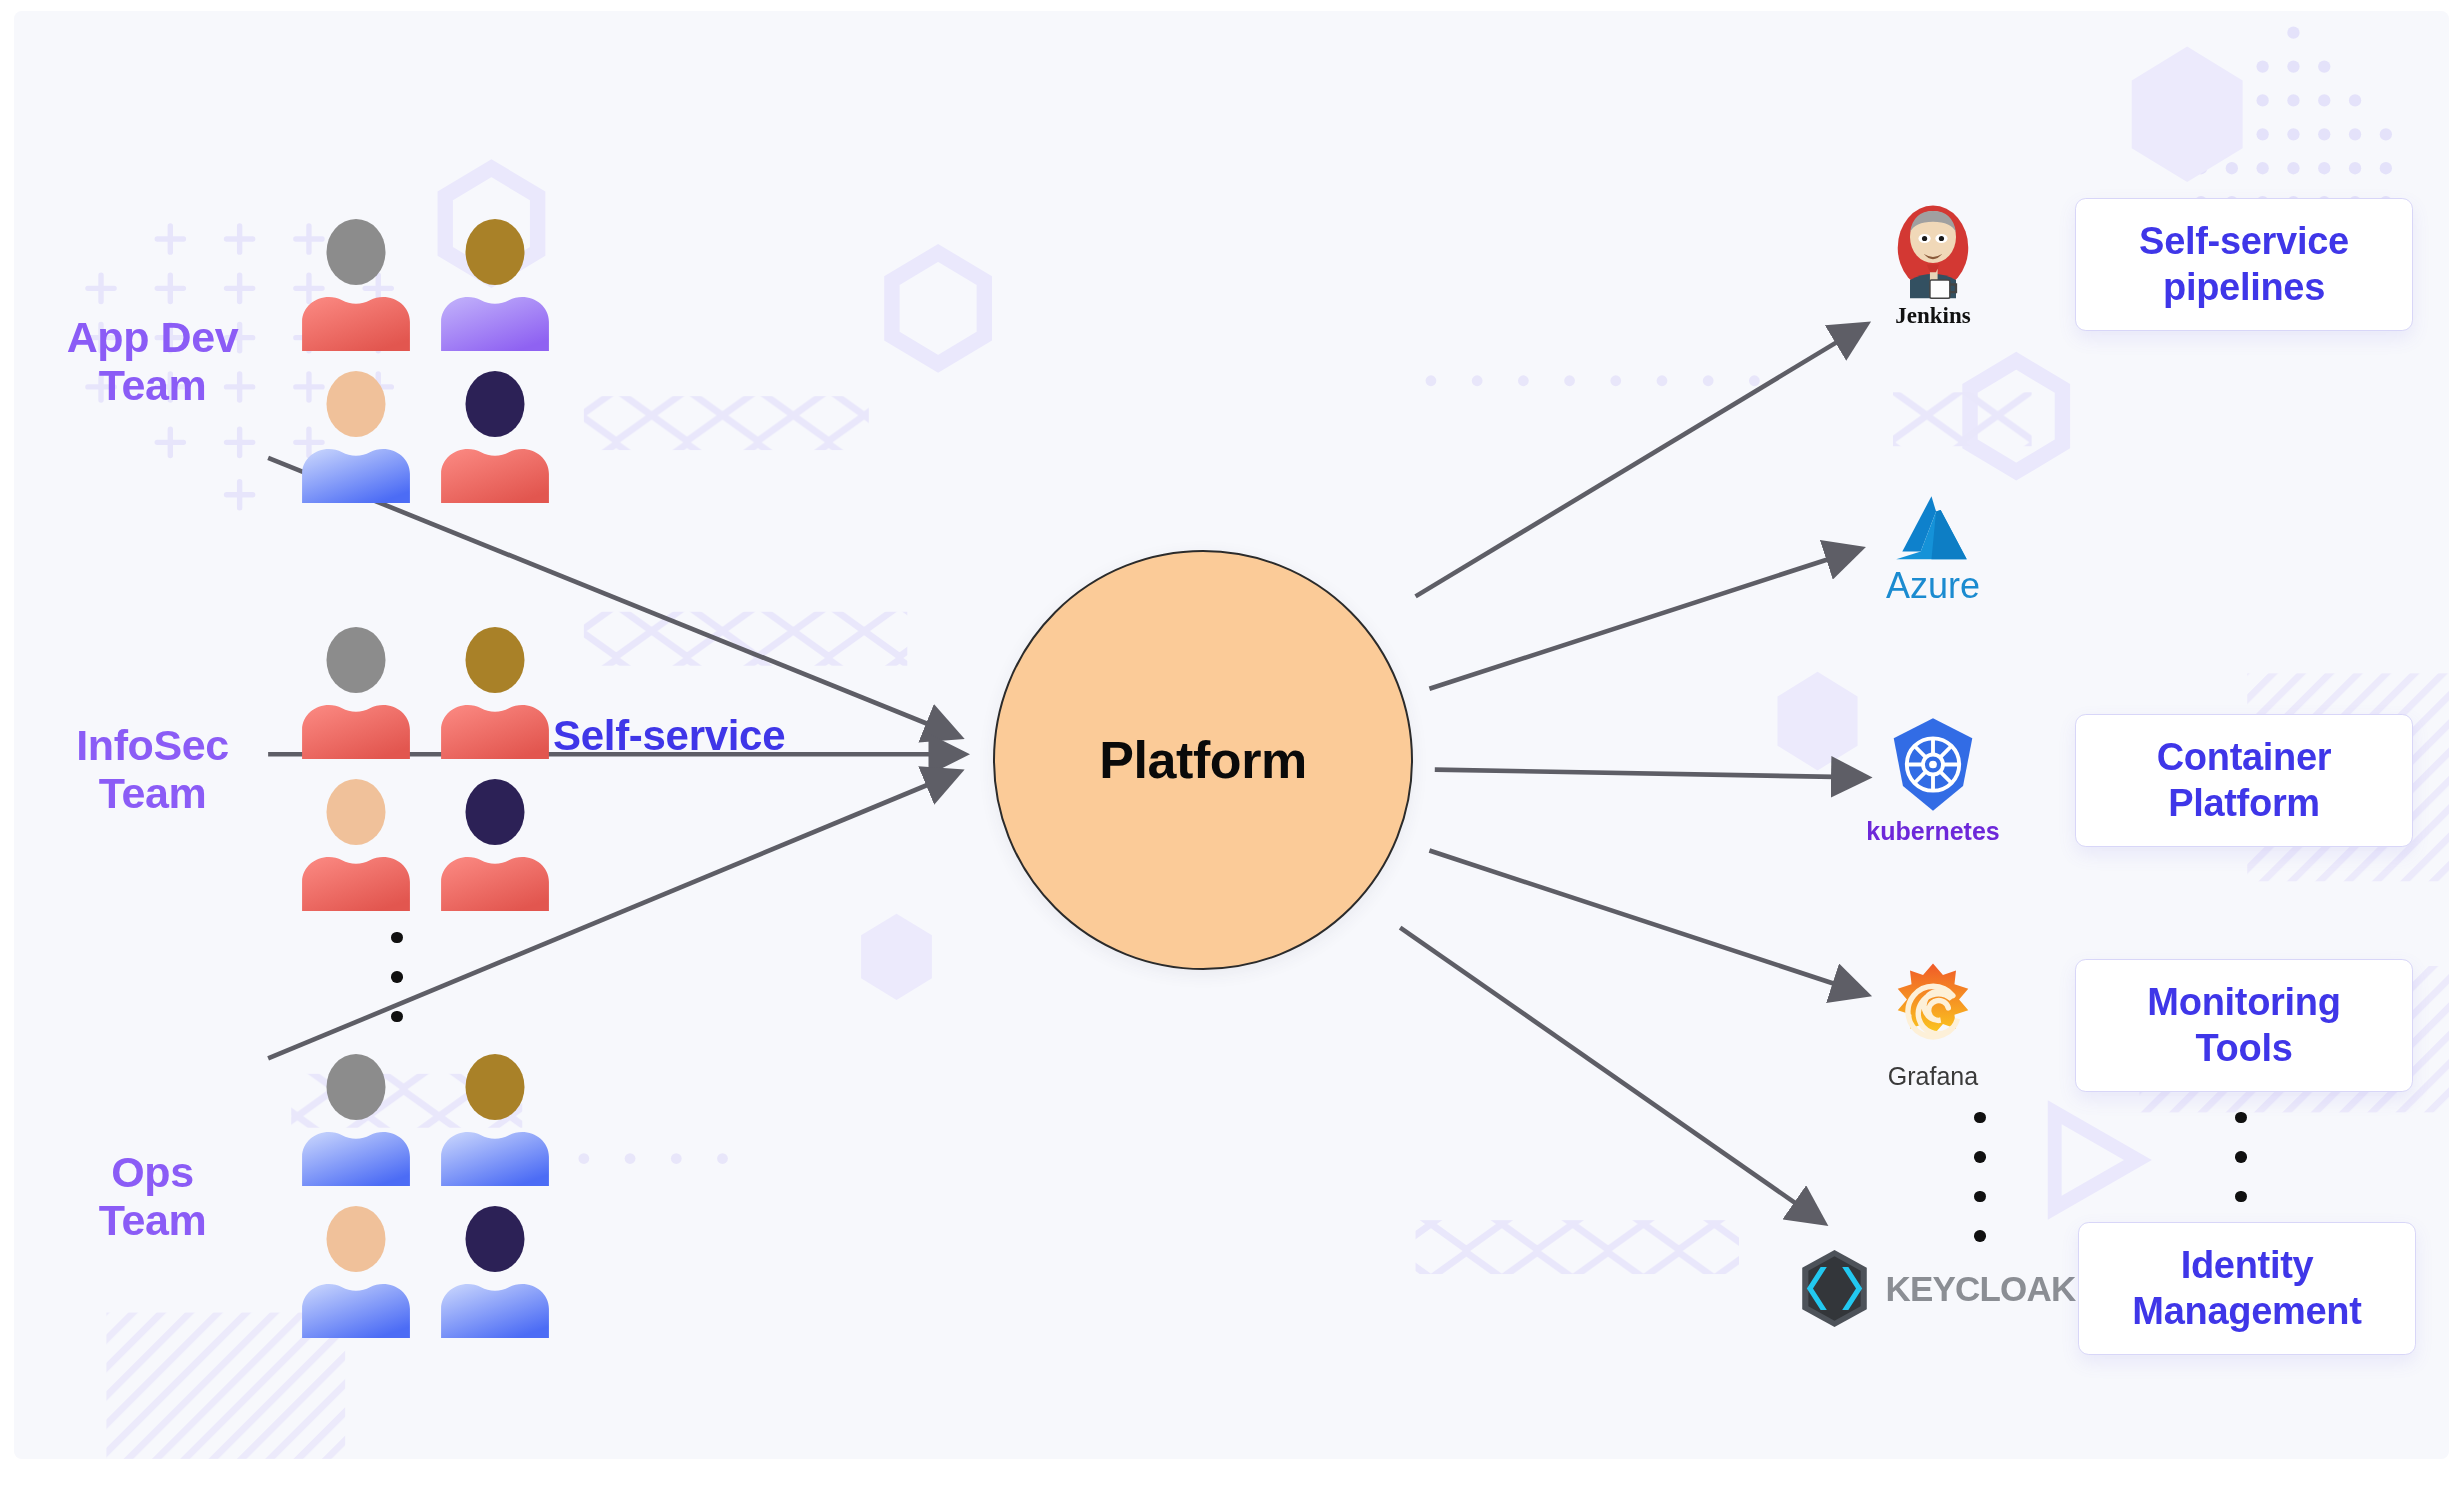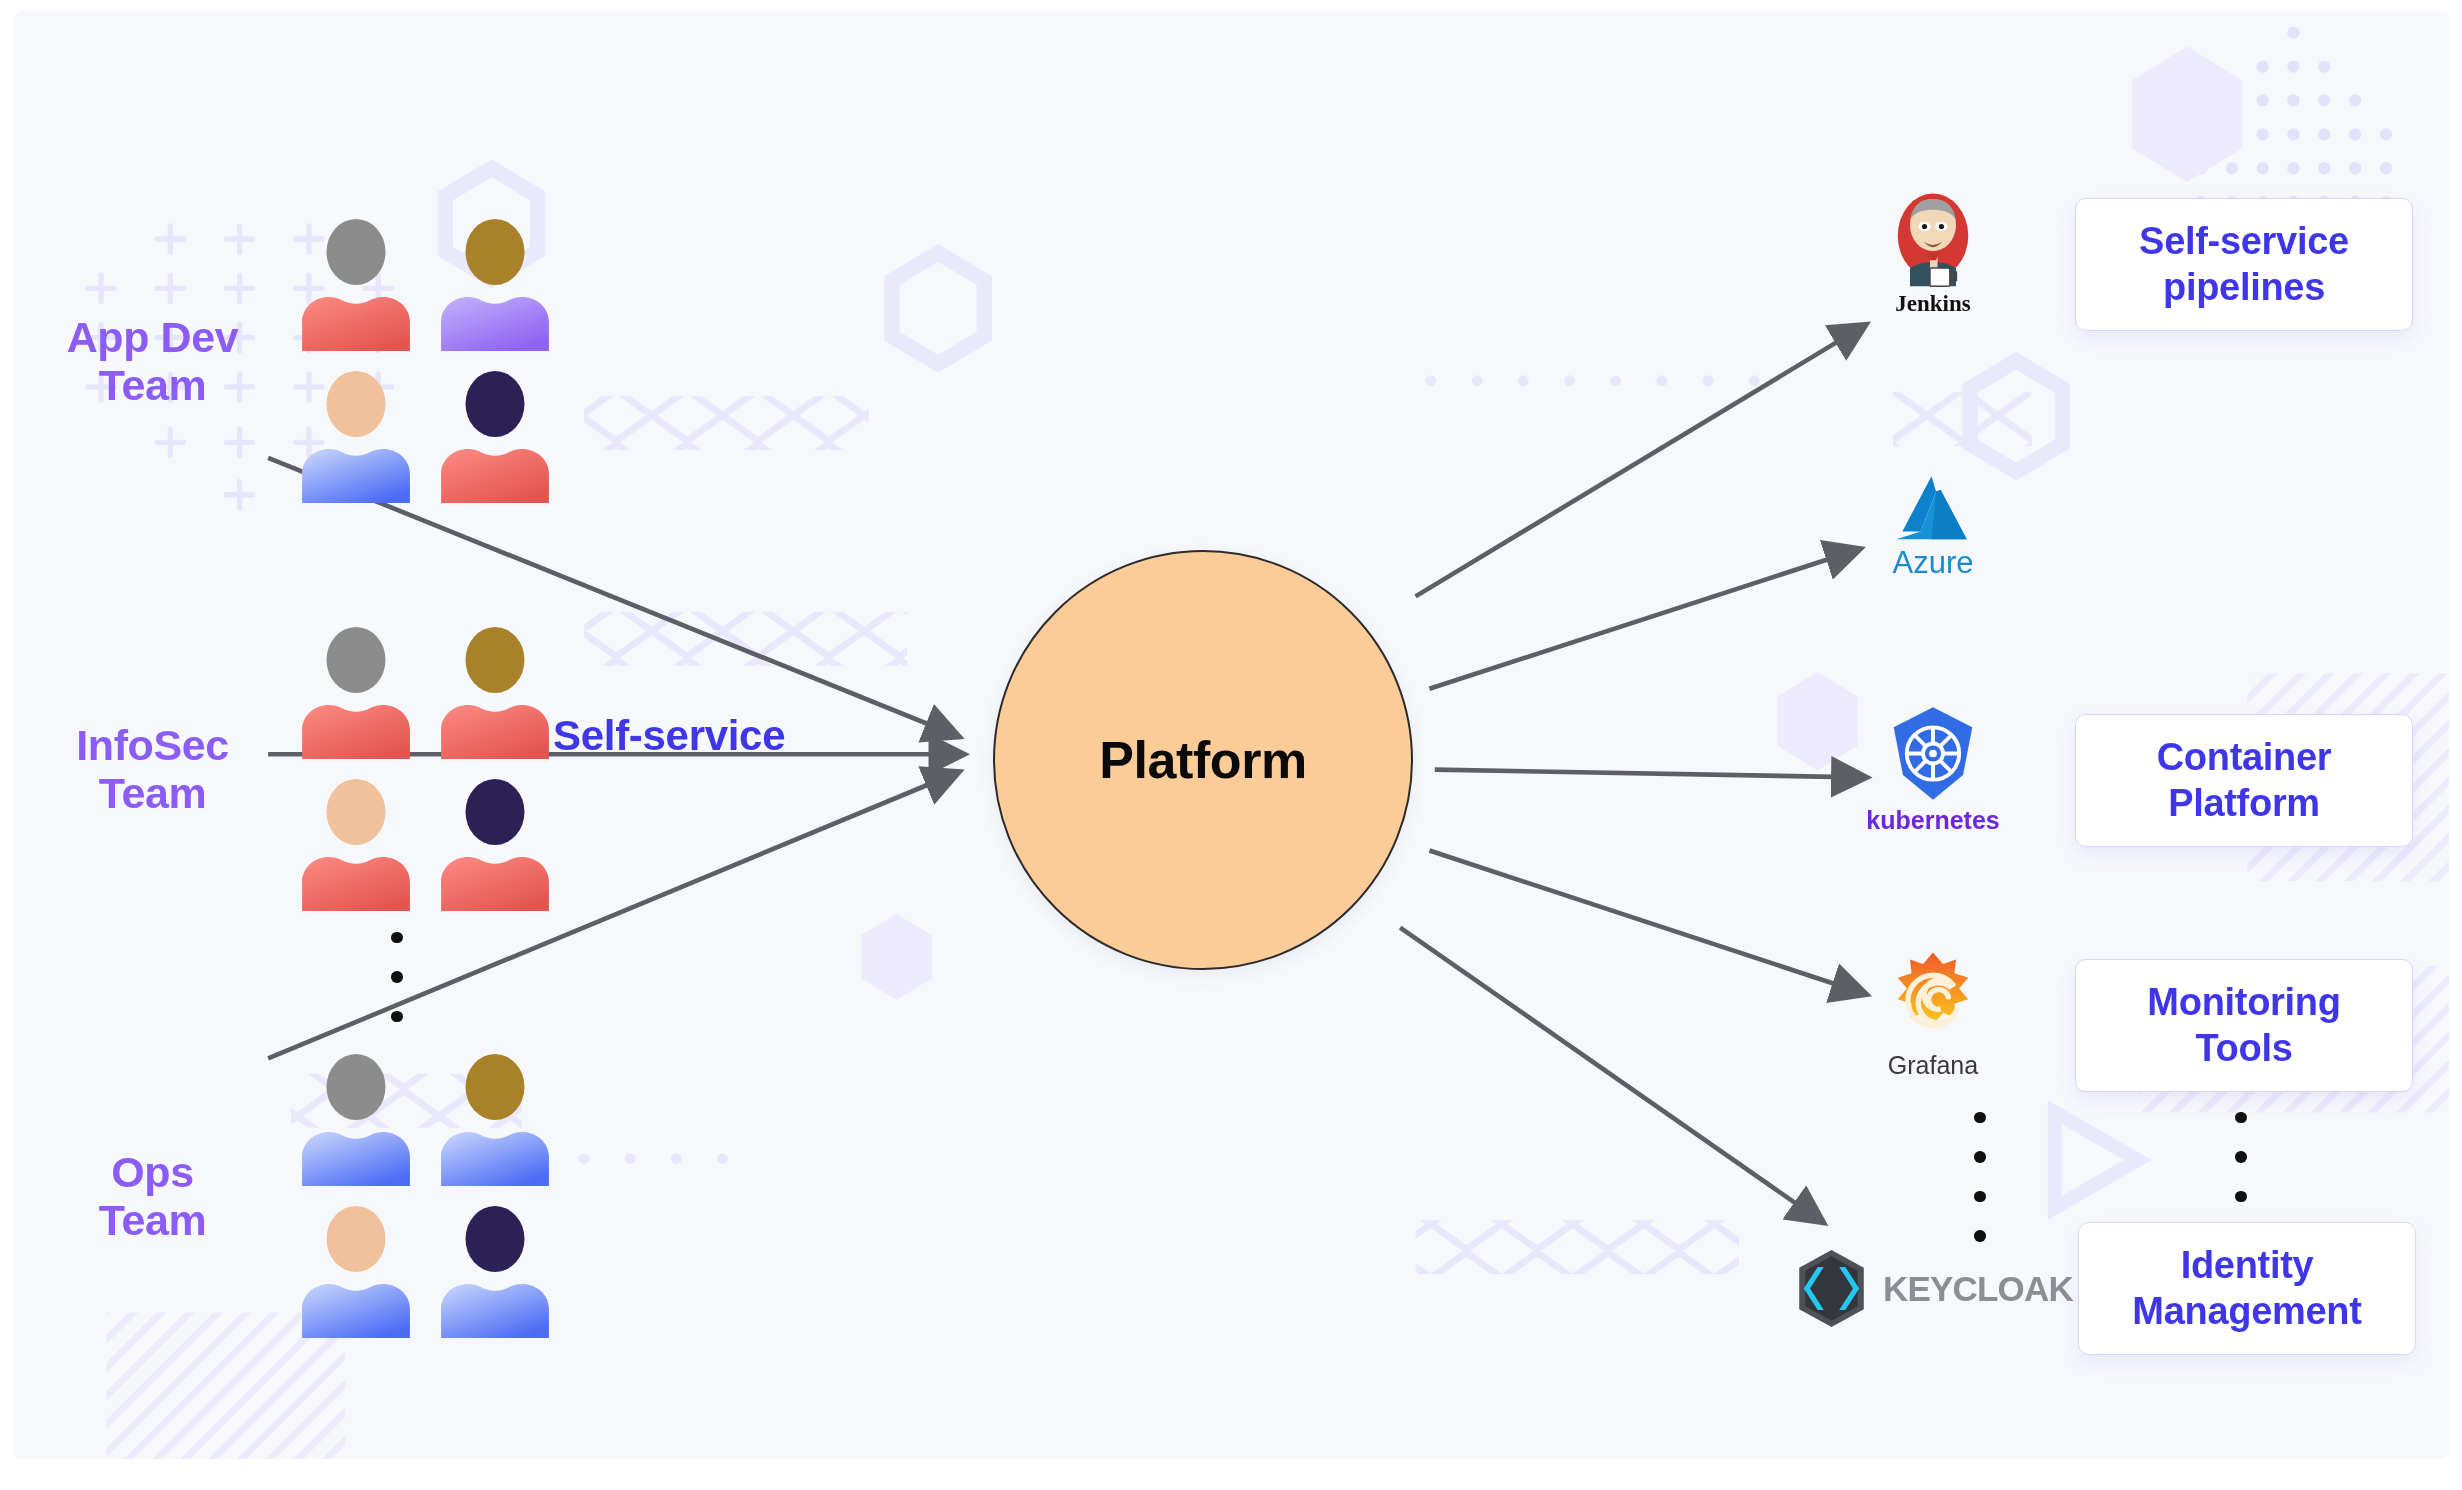--- a/index.html
+++ b/index.html
@@ -75,21 +75,21 @@
     position: absolute; left: 539px; top: 701px;
     color: #3f36e8; font-size: 42px; font-weight: 700; letter-spacing: -0.3px;
     z-index: 5;
   }
 
   
   .tool-row { position: absolute; display: flex; align-items: center; z-index: 5; }
   .logo-cell {
     width: 192px; height: 154px;
     display: flex; flex-direction: column;
-    align-items: center; 
+    align-items: center; justify-content: center;
   }
   .logo-name { font-size: 23px; font-weight: 700; margin-top: 3.1px; }
   .card {
     margin-left: 46px;
     background: #ffffff;
     border: 1.5px solid #d8d6f8;
     border-radius: 10.8px;
     box-shadow: 0 7.7px 18.5px rgba(105,100,230,.10);
     min-width: 302px;
     padding: 20px 17px;
@@ -482,21 +482,21 @@
     </div>
   </div>
 
   <div class="tool-row" style="left:1823px; top:462px;">
     <div class="logo-cell">
       <svg width="92" height="74" viewBox="0 0 120 96">
         <path d="M58 4 L20 76 L44 76 L64 24 Z" fill="#0e81cc"></path>
         <path d="M64 24 L44 76 L12 86 L104 86 L70 22 Z" fill="#1592d8"></path>
         <path d="M64 24 L70 22 L104 86 L58 86 Z" fill="#0d7ec5"></path>
       </svg>
-      <div class="logo-name" style="color:#1b8bd0; font-size:31px; font-weight:400; margin-top:-1.5px;">Azure</div>
+      <div class="logo-name" style="color:#1b8bd0; font-size:36px; font-weight:400; margin-top:-1.5px;">Azure</div>
     </div>
   </div>
 
   <div class="tool-row" style="left:1823px; top:693px;">
     <div class="logo-cell">
       <svg width="94" height="99" viewBox="0 0 122 128">
         <path d="M61 4 L112 30 L100 92 L61 124 L22 92 L10 30 Z" fill="#326ce5"></path>
         <g stroke="#fff" stroke-width="5" fill="none">
           <circle cx="61" cy="64" r="34"></circle>
           <circle cx="61" cy="64" r="13"></circle>

